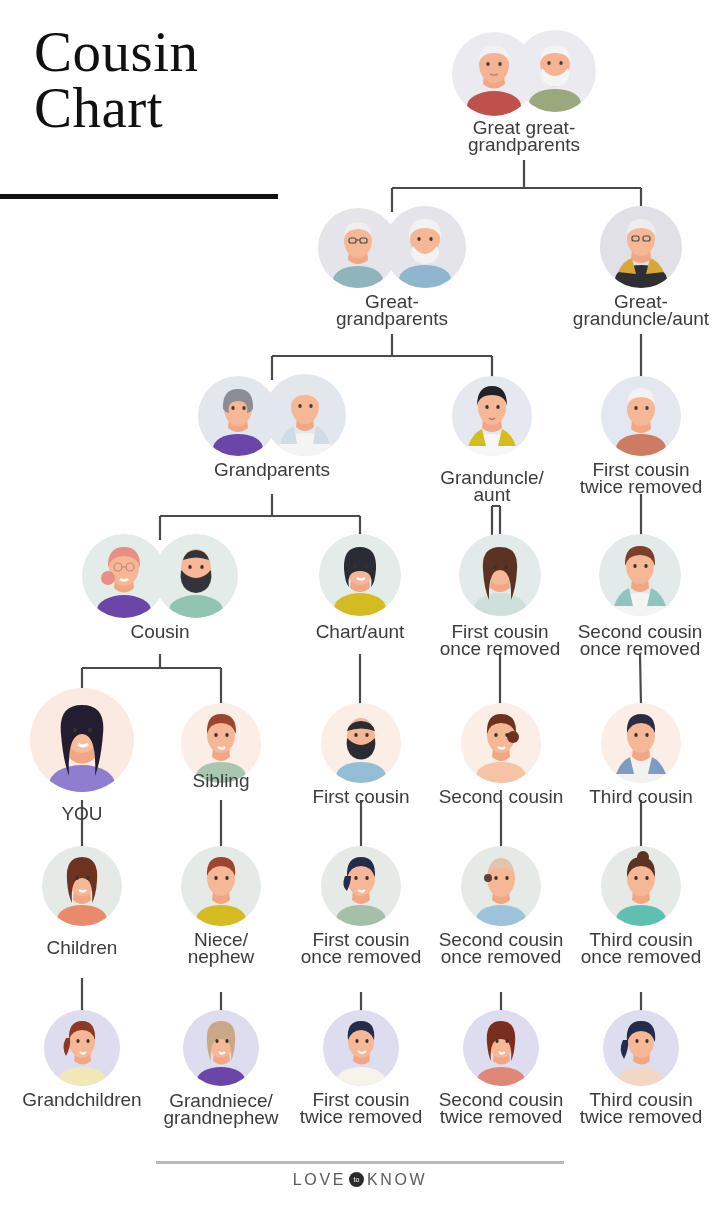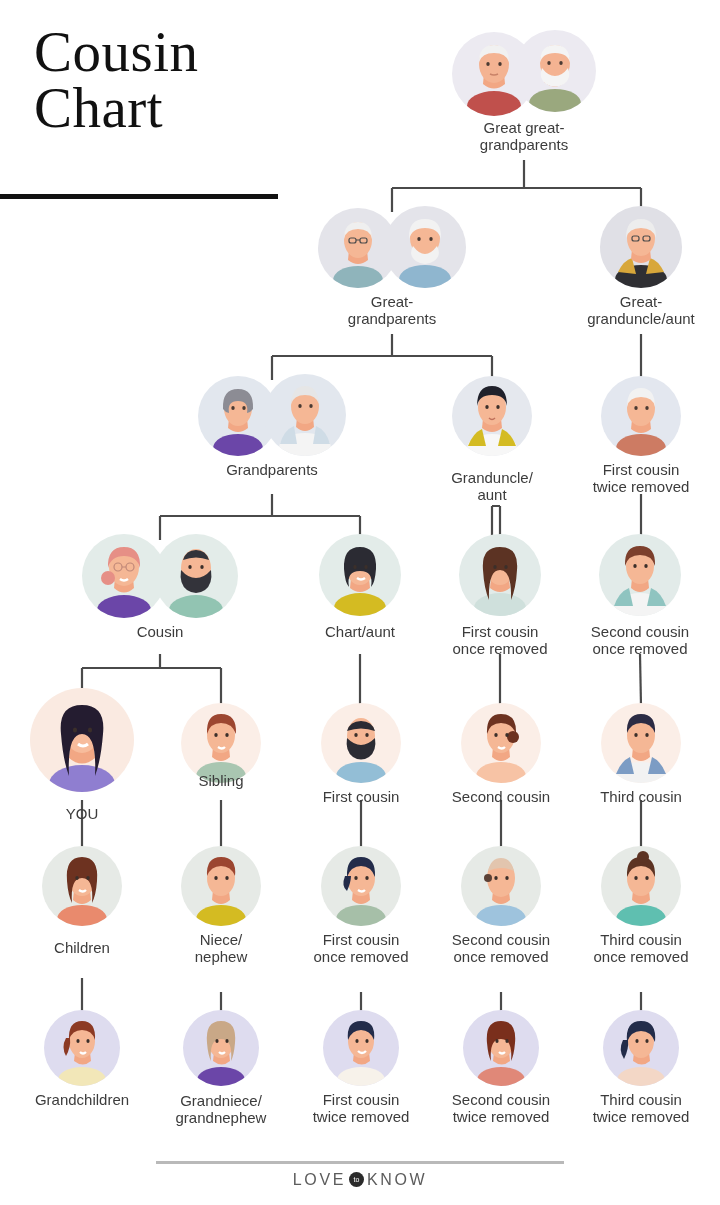--- a/index.html
+++ b/index.html
@@ -34,21 +34,21 @@
   .node{position:absolute;text-align:center;}
   .avatars{position:relative;display:block;height:0;}
   .disc{
     position:absolute;border-radius:50%;
     overflow:hidden;
   }
   .lbl{
     position:absolute;left:50%;transform:translateX(-50%);
     white-space:pre-line;
     color:#3c3c3c;
-    font-size:15px;
+    font-size:19px;
     line-height:16.5px;
     width:150px;
   }
   .lbl.wide{width:168px;}
 
   
   #footer-rule{position:absolute;left:156px;top:1161px;width:408px;height:3px;background:#b9b9b9;}
   #brand{
     position:absolute;left:0;top:1171px;width:720px;text-align:center;
     color:#5c5c5c;font-size:16px;letter-spacing:2.6px;

